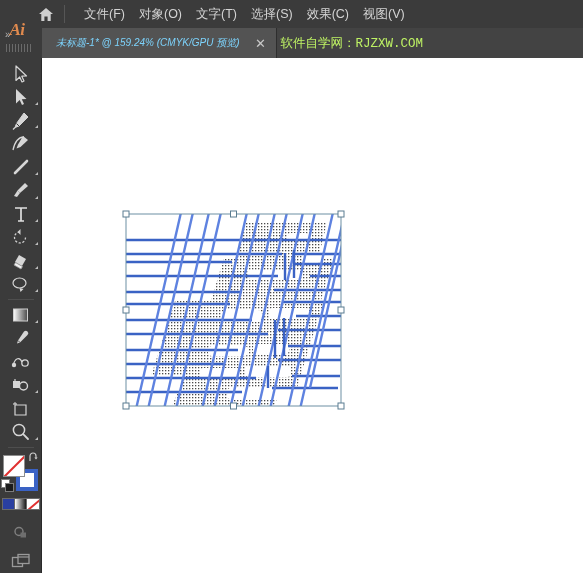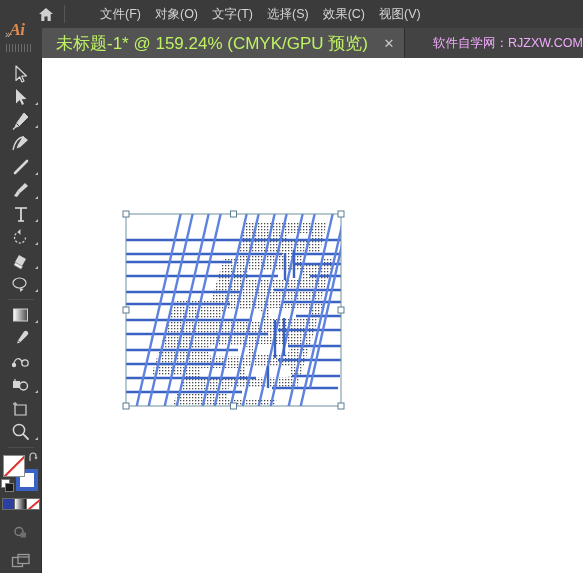--- a/index.html
+++ b/index.html
@@ -44,21 +44,21 @@
     display: flex; align-items: center; justify-content: center;
   }
   .menu-sep {
     width: 1px; height: 18px;
     background: #565656;
     margin: 0 4px 0 2px;
   }
   .menu-items {
     display: flex; align-items: center;
     height: 28px;
-    margin-left: 24px;
+    margin-left: 8px;
   }
   .menu-item {
     color: #d4d4d4;
     font-size: 12.5px;
     padding: 0 7px;
     height: 28px;
     line-height: 28px;
     white-space: nowrap;
     cursor: default;
   }
@@ -89,39 +89,41 @@
     opacity: .75;
   }
   .doc-tab {
     background: #535353;
     display: flex; align-items: center;
     padding: 0 8px 0 14px;
     border-right: 1px solid #2e2e2e;
     min-width: 0;
   }
   .doc-tab-title {
-    color: #bef264;
-    font-size: 17px;
+    color: #7dd3fc;
+    font-size: 10px;
     white-space: nowrap;
+    font-style: italic;
   }
   .tab-close {
     color: #c9c9c9;
     font-size: 13px;
     margin-left: 14px;
     width: 14px; text-align: center;
     line-height: 1;
     cursor: pointer;
   }
   .watermark {
     display: flex; align-items: center;
-    padding-left: 28px;
-    color: #f0abfc;
+    padding-left: 4px;
+    color: #bef264;
     font-size: 12.5px;
     white-space: nowrap;
     flex: 1 1 auto;
+    font-family: Liberation Mono, monospace;
   }
 
   
   .bodyrow { flex: 1 1 auto; display: flex; min-height: 0; position: relative; }
 
   
   .toolbar {
     width: 42px; flex: 0 0 42px;
     background: #3b3b3b;
     display: flex; flex-direction: column;

